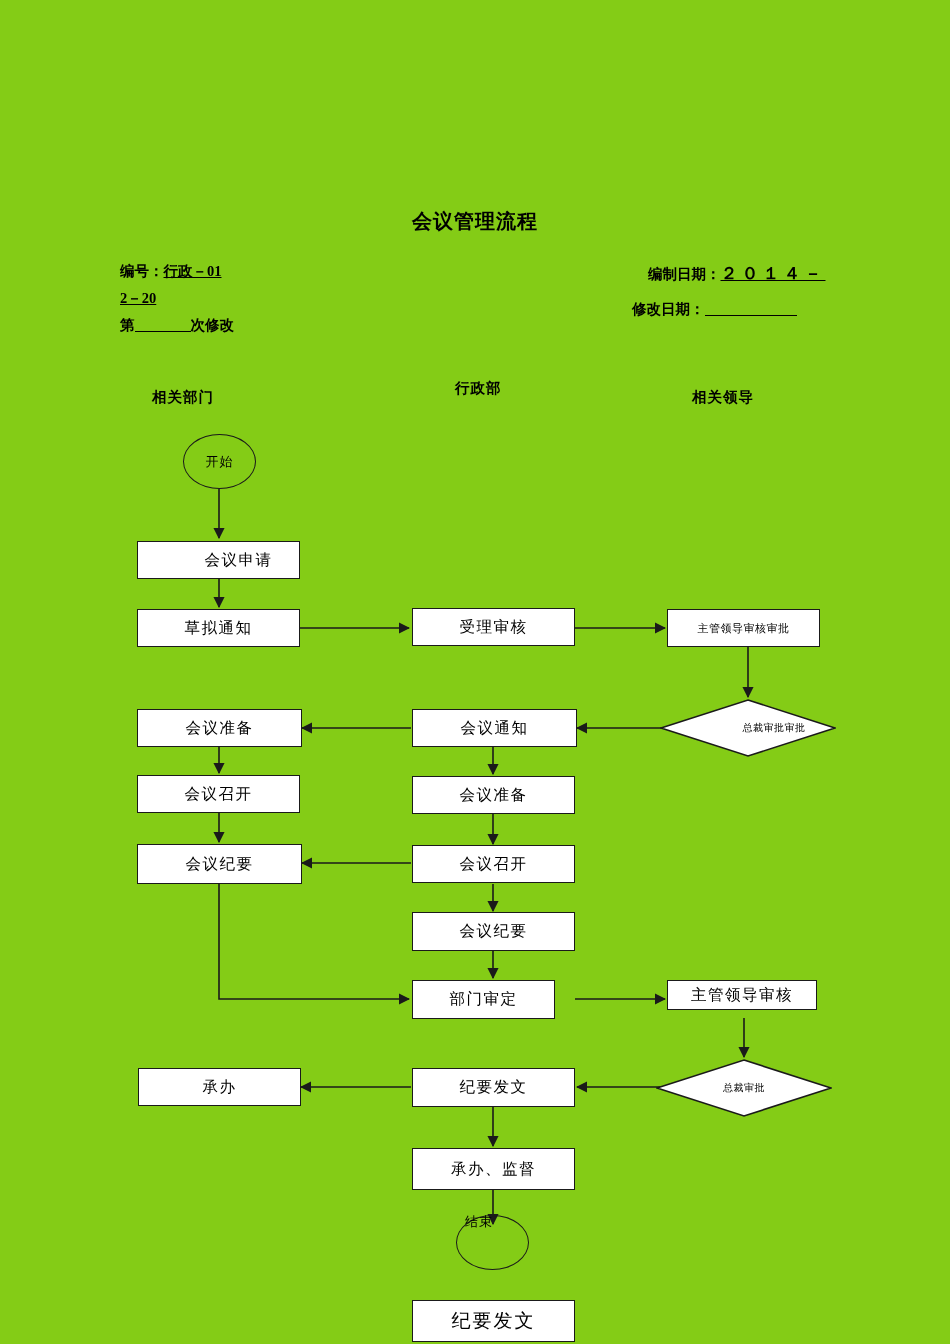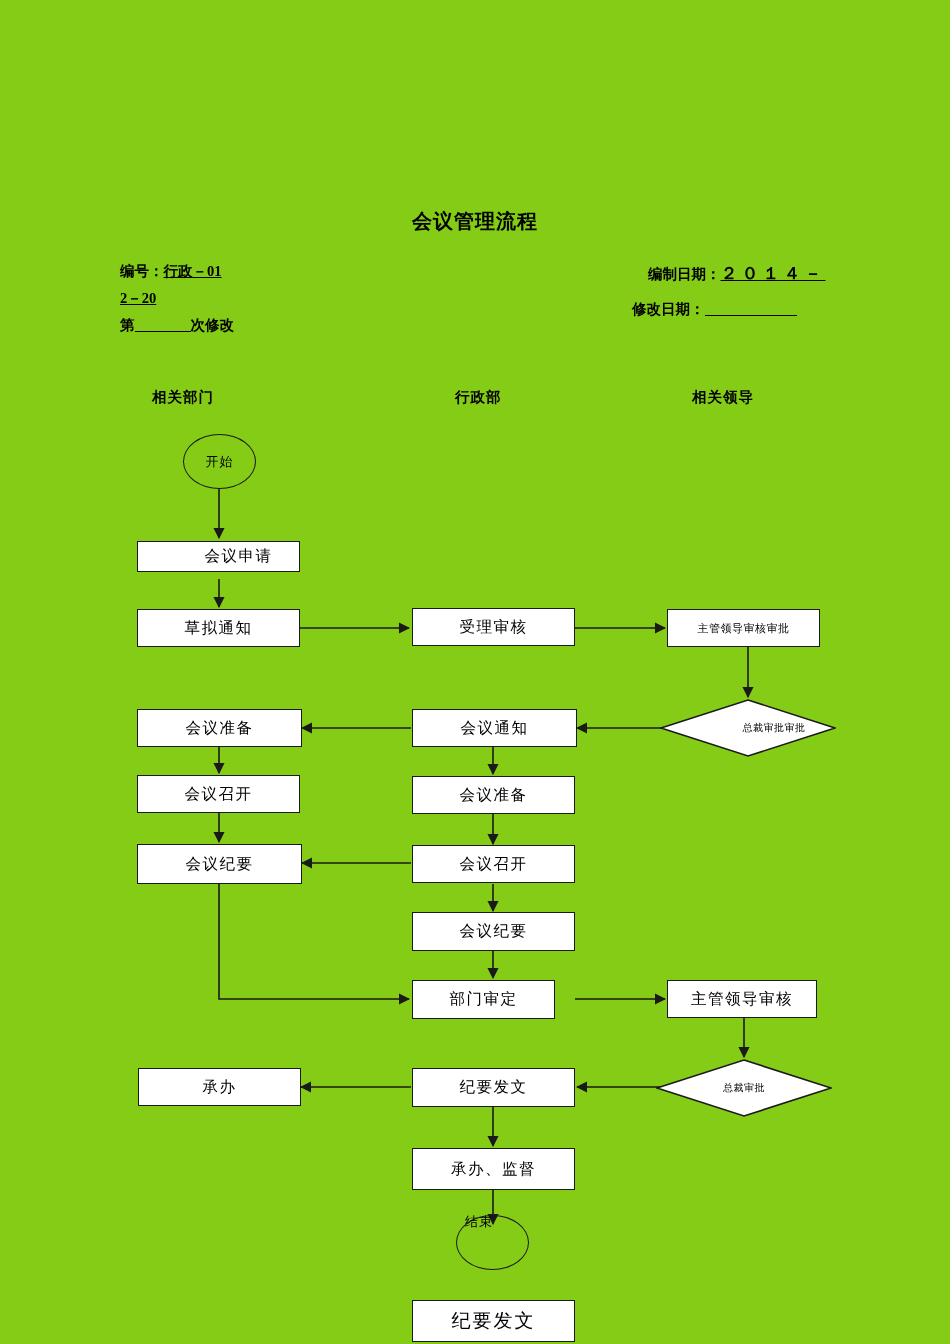--- a/index.html
+++ b/index.html
@@ -157,21 +157,21 @@
   </div>
 
   <div class="meta" id="meta-made-date">
     <span>编制日期：</span><span class="bignum">２０１４－</span>
   </div>
   <div class="meta" id="meta-mod-date">
     <span>修改日期：</span><span class="blank" style="width:92px;"></span>
   </div>
 
   <div class="col-head" style="left:152px; top:388px;">相关部门</div>
-  <div class="col-head" style="left:455px; top:388px;">行政部</div>
+  <div class="col-head" style="left:455px; top:379px;">行政部</div>
   <div class="col-head" style="left:692px; top:388px;">相关领导</div>
 
   <svg id="wires" viewBox="0 0 950 1344">
     <defs>
       <marker id="ah" viewBox="0 0 10 10" refX="9" refY="5" markerWidth="7" markerHeight="7" orient="auto-start-reverse">
         <path d="M 0 0 L 10 5 L 0 10 z" fill="#1a1a1a"></path>
       </marker>
     </defs>
     <g stroke="#1a1a1a" stroke-width="1.6" fill="none">
 
@@ -215,21 +215,21 @@
     </g>
   </svg>
 
   <div class="terminal" style="left:183px; top:434px; width:73px; height:55px;">
     <span>开始</span>
   </div>
 
   <div class="terminal" style="left:456px; top:1215px; width:73px; height:55px;"></div>
   <div class="endlabel" style="left:465px; top:1213px;">结束</div>
 
-  <div class="node" style="left:137px; top:541px; width:163px; height:31px;padding-left:40px;">
+  <div class="node" style="left:137px; top:541px; width:163px; height:38px;padding-left:40px;">
     <span>会议申请</span>
   </div>
   <div class="node" style="left:137px; top:609px; width:163px; height:38px;">
     <span>草拟通知</span>
   </div>
   <div class="node" style="left:137px; top:709px; width:165px; height:38px;">
     <span>会议准备</span>
   </div>
   <div class="node" style="left:137px; top:775px; width:163px; height:38px;">
     <span>会议召开</span>
@@ -273,21 +273,21 @@
     <span>主管领导审核审批</span>
   </div>
 
   <div class="diamond-wrap" style="left:660px; top:699px; width:176px; height:58px;">
     <svg width="176" height="58" viewBox="0 0 176 58">
       <polygon points="88,1 175,29 88,57 1,29" fill="#ffffff" stroke="#1a1a1a" stroke-width="1.6"></polygon>
     </svg>
     <div class="diamond-text shift-right">总裁审批审批</div>
   </div>
 
-  <div class="node" style="left:667px; top:980px; width:150px; height:38px;">
+  <div class="node" style="left:667px; top:980px; width:150px; height:30px;">
     <span>主管领导审核</span>
   </div>
 
   <div class="diamond-wrap" style="left:656px; top:1059px; width:176px; height:58px;">
     <svg width="176" height="58" viewBox="0 0 176 58">
       <polygon points="88,1 175,29 88,57 1,29" fill="#ffffff" stroke="#1a1a1a" stroke-width="1.6"></polygon>
     </svg>
     <div class="diamond-text">总裁审批</div>
   </div>
 

